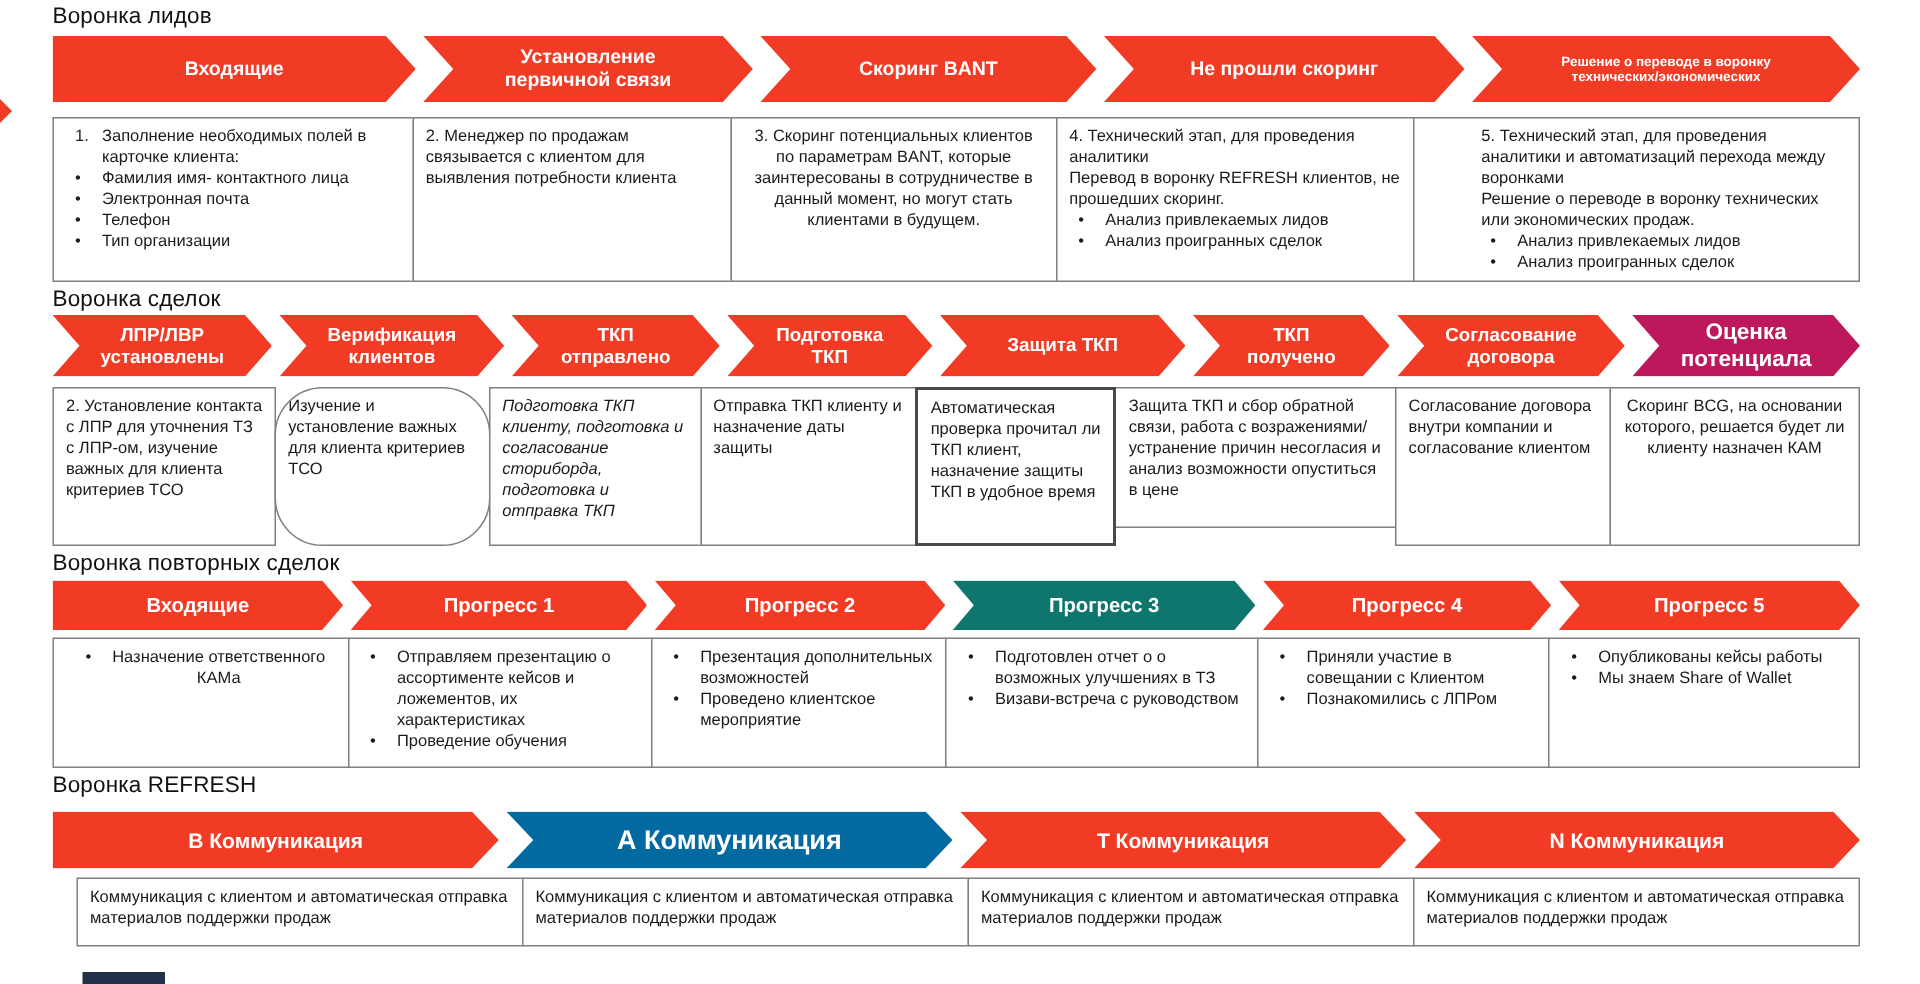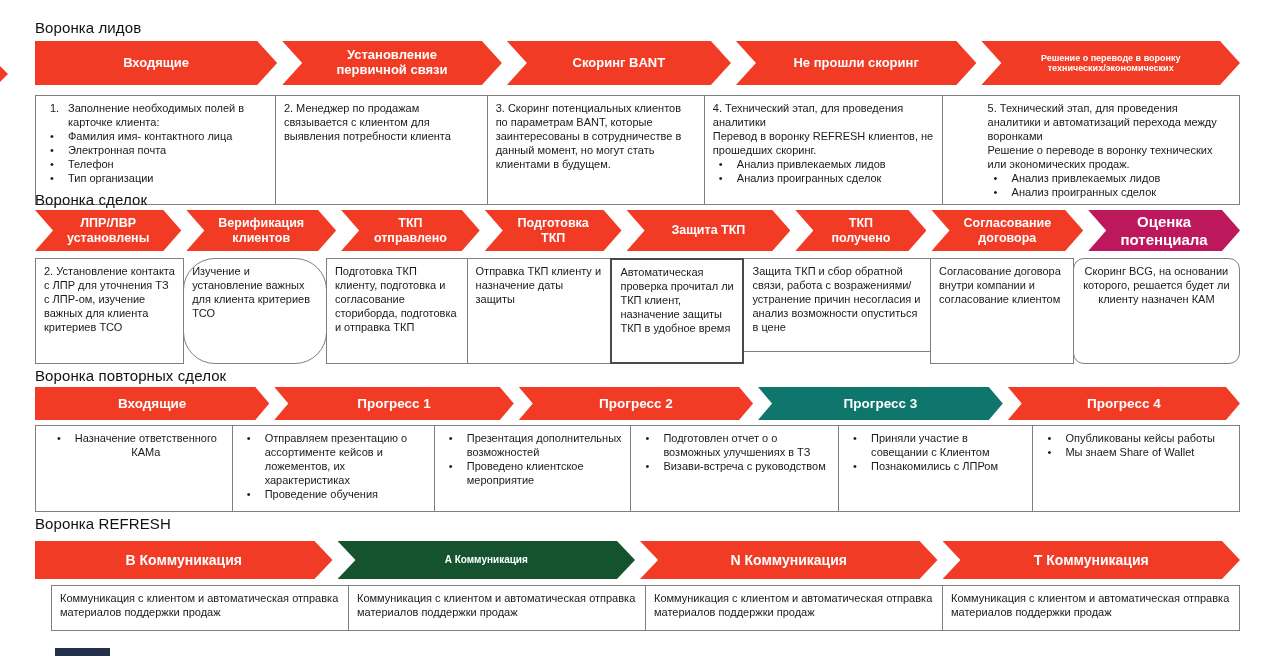--- a/index.html
+++ b/index.html
@@ -28,21 +28,21 @@
   .line .m{flex:0 0 24px;padding-left:6px;box-sizing:border-box;}
   .line .t{flex:1;}
   .p{width:100%;}
   .artifact-navy{position:absolute;background:#22304a;}
   .artifact-red{position:absolute;background:#f23b25;clip-path:polygon(0 0,100% 50%,0 100%);}
 </style>
 </head>
 <body>
 
 <main id="root">
-    <section class="funnel" style="top: 2px; margin-top: 17px;">
+    <section class="funnel" style="top: 2px;">
       <div class="funnel-title" style="margin-bottom: 5px;">Воронка лидов</div>
       <div class="stage-row" style="height: 44px;">
         <div class="stage" style="flex: 20.6 1 0px; background: rgb(242, 59, 37); font-size: 13px; clip-path: polygon(0px 0px, calc(100% - 20px) 0px, 100% 50%, calc(100% - 20px) 100%, 0px 100%, 0px 50%);">
           <span>Входящие</span>
         </div>
         <div class="stage" style="flex: 18 1 0px; background: rgb(242, 59, 37); font-size: 13px; clip-path: polygon(0px 0px, calc(100% - 20px) 0px, 100% 50%, calc(100% - 20px) 100%, 0px 100%, 20px 50%);">
           <span>Установление первичной связи</span>
         </div>
         <div class="stage" style="flex: 18.5 1 0px; background: rgb(242, 59, 37); font-size: 13px; clip-path: polygon(0px 0px, calc(100% - 20px) 0px, 100% 50%, calc(100% - 20px) 100%, 0px 100%, 20px 50%);">
           <span>Скоринг BANT</span>
@@ -73,21 +73,21 @@
             <span class="t">Телефон</span>
           </div>
           <div class="line">
             <span class="m">•</span>
             <span class="t">Тип организации</span>
           </div>
         </div>
         <div class="box" style="flex: 18 1 0px; height: 110px; margin-left: -1px;">
           <div class="p">2. Менеджер по продажам связывается с клиентом для выявления потребности клиента</div>
         </div>
-        <div class="box" style="flex: 18.5 1 0px; height: 110px; margin-left: -1px;">
+        <div class="box" style="flex: 18.5 1 0px; height: 110px; margin-left: -1px; text-align: center;">
           <div class="p">3. Скоринг потенциальных клиентов по параметрам BANT, которые заинтересованы в сотрудничестве в данный момент, но могут стать клиентами в будущем.</div>
         </div>
         <div class="box" style="flex: 20.4 1 0px; height: 110px; margin-left: -1px;">
           <div class="p">4. Технический этап, для проведения аналитики</div>
           <div class="p">Перевод в воронку REFRESH клиентов, не прошедших скоринг.</div>
           <div class="line">
             <span class="m">•</span>
             <span class="t">Анализ привлекаемых лидов</span>
           </div>
           <div class="line">
@@ -137,36 +137,36 @@
           <span>Оценка потенциала</span>
         </div>
       </div>
       <div class="box-row" style="margin-top: 7px;">
         <div class="box" style="flex: 12.3 1 0px; height: 106px;">
           <div class="p">2. Установление контакта с ЛПР для уточнения ТЗ с ЛПР-ом, изучение важных для клиента критериев ТСО</div>
         </div>
         <div class="box" style="flex: 11.8 1 0px; height: 106px; margin-left: -1px; border-radius: 32px;">
           <div class="p">Изучение и установление важных для клиента критериев ТСО</div>
         </div>
-        <div class="box" style="flex: 11.6 1 0px; height: 106px; margin-left: -1px;">
+        <div class="box" style="flex: 11.6 1 0px; height: 106px; margin-left: -1px; font-style: italic;">
           <div class="p">Подготовка ТКП клиенту, подготовка и согласование сториборда, подготовка и отправка ТКП</div>
         </div>
         <div class="box" style="flex: 11.9 1 0px; height: 106px; margin-left: -1px;">
           <div class="p">Отправка ТКП клиенту и назначение даты защиты</div>
         </div>
         <div class="box strong" style="flex: 10.7 1 0px; height: 106px; margin-left: -1px;">
           <div class="p">Автоматическая проверка прочитал ли ТКП клиент, назначение защиты ТКП в удобное время</div>
         </div>
         <div class="box" style="flex: 15.9 1 0px; height: 94px; margin-left: -1px;">
           <div class="p">Защита ТКП и сбор обратной связи, работа с возражениями/устранение причин несогласия  и анализ возможности опуститься в цене</div>
         </div>
         <div class="box" style="flex: 11.8 1 0px; height: 106px; margin-left: -1px;">
           <div class="p">Согласование договора внутри компании и согласование клиентом</div>
         </div>
-        <div class="box center" style="flex: 14 1 0px; height: 106px; margin-left: -1px; border-radius: 11px;">
+        <div class="box center" style="flex: 14 1 0px; height: 106px; margin-left: -1px;">
           <div class="p">Скоринг BCG, на основании которого, решается будет ли клиенту назначен КАМ</div>
         </div>
       </div>
     </section>
     <section class="funnel" style="top: 367px;">
       <div class="funnel-title" style="margin-bottom: 3px;">Воронка повторных сделок</div>
       <div class="stage-row" style="height: 33px;">
         <div class="stage" style="flex: 16.3 1 0px; background: rgb(242, 59, 37); font-size: 13.5px; clip-path: polygon(0px 0px, calc(100% - 14px) 0px, 100% 50%, calc(100% - 14px) 100%, 0px 100%, 0px 50%);">
           <span>Входящие</span>
         </div>
@@ -175,20 +175,23 @@
         </div>
         <div class="stage" style="flex: 16.3 1 0px; background: rgb(242, 59, 37); font-size: 13.5px; clip-path: polygon(0px 0px, calc(100% - 14px) 0px, 100% 50%, calc(100% - 14px) 100%, 0px 100%, 14px 50%);">
           <span>Прогресс 2</span>
         </div>
         <div class="stage" style="flex: 17.3 1 0px; background: #0f766e; font-size: 13.5px; clip-path: polygon(0px 0px, calc(100% - 14px) 0px, 100% 50%, calc(100% - 14px) 100%, 0px 100%, 14px 50%);">
           <span>Прогресс 3</span>
         </div>
         <div class="stage" style="flex: 16.1 1 0px; background: rgb(242, 59, 37); font-size: 13.5px; clip-path: polygon(0px 0px, calc(100% - 14px) 0px, 100% 50%, calc(100% - 14px) 100%, 0px 100%, 14px 50%);">
           <span>Прогресс 4</span>
         </div>
+        <div class="stage" style="flex: 17.2 1 0px; background: rgb(242, 59, 37); font-size: 13.5px; clip-path: polygon(0px 0px, calc(100% - 14px) 0px, 100% 50%, calc(100% - 14px) 100%, 0px 100%, 14px 50%);">
+          <span>Прогресс  5</span>
+        </div>
       </div>
       <div class="box-row" style="margin-top: 5px;">
         <div class="box center" style="flex: 16.3 1 0px; height: 87px;">
           <div class="line">
             <span class="m">•</span>
             <span class="t" style="text-align: center;">Назначение ответственного КАМа</span>
           </div>
         </div>
         <div class="box" style="flex: 16.8 1 0px; height: 87px; margin-left: -1px;">
           <div class="line">
@@ -241,28 +244,28 @@
           </div>
         </div>
       </div>
     </section>
     <section class="funnel" style="top: 515px;">
       <div class="funnel-title" style="margin-bottom: 9px;">Воронка REFRESH</div>
       <div class="stage-row" style="height: 38px;">
         <div class="stage" style="flex: 25 1 0px; background: rgb(242, 59, 37); font-size: 14px; clip-path: polygon(0px 0px, calc(100% - 18px) 0px, 100% 50%, calc(100% - 18px) 100%, 0px 100%, 0px 50%);">
           <span>В Коммуникация</span>
         </div>
-        <div class="stage" style="flex: 25 1 0px; background: #14532d; font-size: 10px; clip-path: polygon(0px 0px, calc(100% - 18px) 0px, 100% 50%, calc(100% - 18px) 100%, 0px 100%, 18px 50%);">
+        <div class="stage" style="flex: 25 1 0px; background: #0369a1; font-size: 18px; clip-path: polygon(0px 0px, calc(100% - 18px) 0px, 100% 50%, calc(100% - 18px) 100%, 0px 100%, 18px 50%);">
           <span>А Коммуникация</span>
+        </div>
+        <div class="stage" style="flex: 25 1 0px; background: rgb(242, 59, 37); font-size: 14px; clip-path: polygon(0px 0px, calc(100% - 18px) 0px, 100% 50%, calc(100% - 18px) 100%, 0px 100%, 18px 50%);">
+          <span>Т Коммуникация</span>
         </div>
         <div class="stage" style="flex: 25 1 0px; background: rgb(242, 59, 37); font-size: 14px; clip-path: polygon(0px 0px, calc(100% - 18px) 0px, 100% 50%, calc(100% - 18px) 100%, 0px 100%, 18px 50%);">
           <span>N Коммуникация</span>
-        </div>
-        <div class="stage" style="flex: 25 1 0px; background: rgb(242, 59, 37); font-size: 14px; clip-path: polygon(0px 0px, calc(100% - 18px) 0px, 100% 50%, calc(100% - 18px) 100%, 0px 100%, 18px 50%);">
-          <span>Т Коммуникация</span>
         </div>
       </div>
       <div class="box-row" style="margin-top: 6px; padding-left: 16px;">
         <div class="box" style="flex: 25 1 0px; height: 46px;">
           <div class="p">Коммуникация с клиентом и автоматическая отправка материалов поддержки продаж</div>
         </div>
         <div class="box" style="flex: 25 1 0px; height: 46px; margin-left: -1px;">
           <div class="p">Коммуникация с клиентом и автоматическая отправка материалов поддержки продаж</div>
         </div>
         <div class="box" style="flex: 25 1 0px; height: 46px; margin-left: -1px;">

